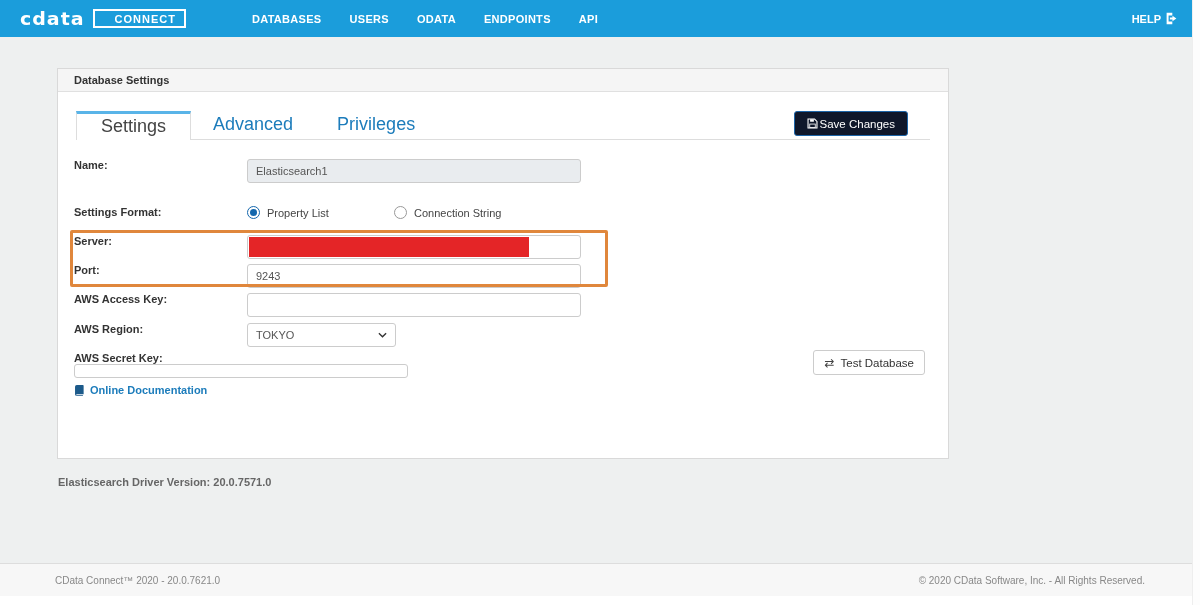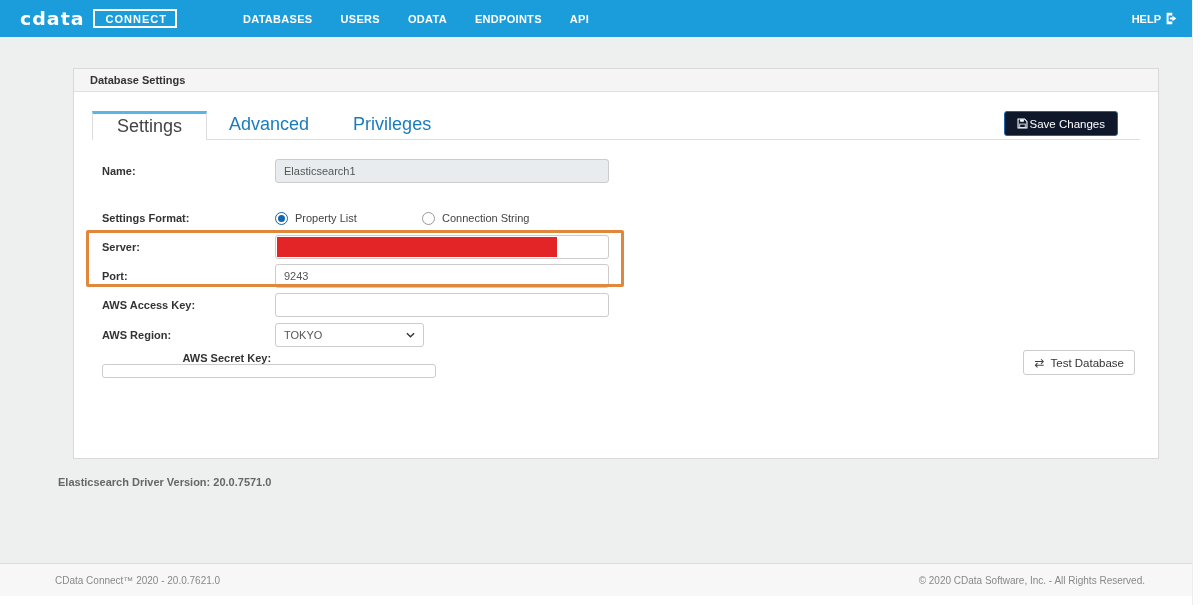--- a/index.html
+++ b/index.html
@@ -16,37 +16,37 @@
     height:37px; background:#1b9ddb; display:flex; align-items:center;
     padding-left:20px; flex:0 0 auto;
   }
   .brand { display:flex; align-items:center; cursor:pointer; }
   .brand-logo {
     color:#fff; font-size:19px; font-weight:bold; letter-spacing:1px;
     line-height:1; transform:scaleY(0.95); font-family:"DejaVu Sans",sans-serif;
   }
   .brand-badge {
     margin-left:8px; border:2px solid #fff; color:#fff; font-size:11px;
-    font-weight:bold; letter-spacing:1px; padding:2px 8px 1px 11px;
+    font-weight:bold; letter-spacing:1px; padding:2px 8px 1px 20px;
   }
   .nav-items { display:flex; margin-left:52px; }
   .nav-item {
     color:#fff; font-size:11px; font-weight:bold; letter-spacing:0.3px;
     padding:0 14px; cursor:pointer;
   }
   .nav-right { margin-left:auto; display:flex; align-items:center; padding-right:22px; }
   .nav-help { color:#fff; font-size:11px; font-weight:bold; cursor:pointer; margin-right:4px;padding-left:42px; }
   .signout { display:flex; align-items:center; cursor:pointer; }
 
   
   .main { flex:1 1 auto; background:#eef0f0; position:relative; }
 
   .panel {
-    position:absolute; left:57px; top:31px; width:1086px; height:391px;
-    background:#fff; border:1px solid #d9d9d9;margin-left:16px;
+    position:absolute; left:57px; top:31px; width:892px; height:391px;
+    background:#fff; border:1px solid #d9d9d9;
   }
   .panel-header {
     height:23px; background:#f5f5f5; border-bottom:1px solid #e0e0e0;
     font-size:11px; font-weight:bold; color:#333; line-height:22px; padding-left:16px;
   }
   .panel-body { position:relative; height:366px; }
 
   
   .tabs { position:absolute; left:18px; top:19px; display:flex; z-index:2; }
   .tab {
@@ -64,22 +64,22 @@
 
   .save-btn {
     position:absolute; right:40px; top:19px; height:25px; z-index:2;
     background:#0f172a; border:1px solid #1d65a8; border-radius:3px;
     color:#fff; font-size:11.5px; padding:0 12px;
     display:flex; align-items:center; gap:2px; cursor:pointer;
   }
 
   
   .frow {
-    position:absolute; left:28px; height:24px;
-    display:flex; align-items:center; font-size:11px;
+    position:absolute; left:16px; height:24px;
+    display:flex; align-items:flex-start; font-size:11px;
   }
   .frow label { width:173px; font-weight:bold; color:#333; flex:0 0 auto; }
   .tinput {
     width:334px; height:24px; border:1px solid #ccc; border-radius:3px;
     font-size:11px; padding:0 8px; color:#555; background:#fff; outline:none;
     font-family:"Liberation Sans",sans-serif;
   }
   .tinput:disabled, .tinput.disabled { background:#e9ecef; color:#555; }
 
   .radio-group { display:flex; align-items:center; }
@@ -241,20 +241,30 @@
               </svg>
           </span>
         </div>
       </div>
 
       <div class="frow" style="top:260px;flex-direction:column;">
         <label>AWS Secret Key:</label>
         <input class="tinput" value="" style="">
       </div>
 
+      <div class="frow" style="top:292px;">
+        <a class="docs-link">
+          <span style="display:flex;">
+            <svg viewBox="0 0 16 16" width="11" height="11" fill="#1c5a8a">
+              <path d="M4 0h9a1 1 0 0 1 1 1v12.5H4.5A1.8 1.8 0 0 0 2.8 15H13v1H4a2.5 2.5 0 0 1-2.5-2.5v-11A2.5 2.5 0 0 1 4 0z"></path>
+            </svg>
+          </span>
+          <span>Online Documentation</span>
+        </a>
+      </div>
 
       <button class="test-btn">
         <span class="test-glyph">⇄</span>
         <span>Test Database</span>
       </button>
 
     </div>
   </div>
 
   <div class="driver-version">Elasticsearch Driver Version: 20.0.7571.0</div>

